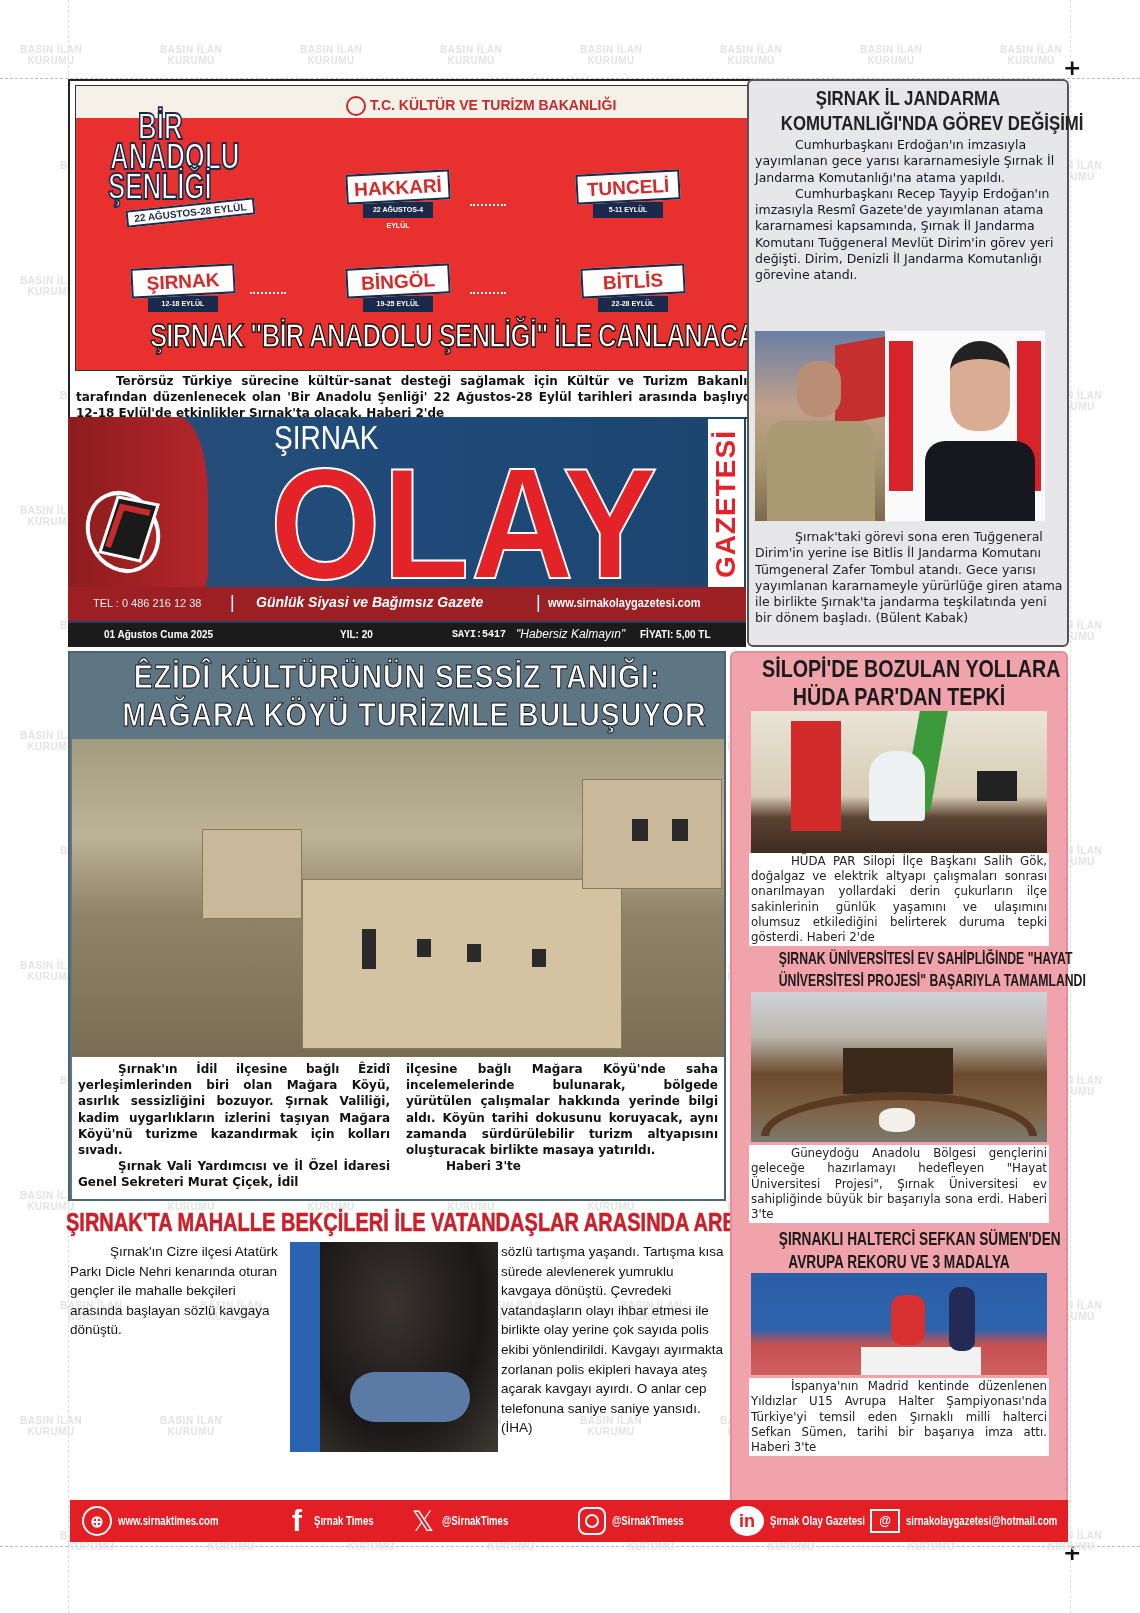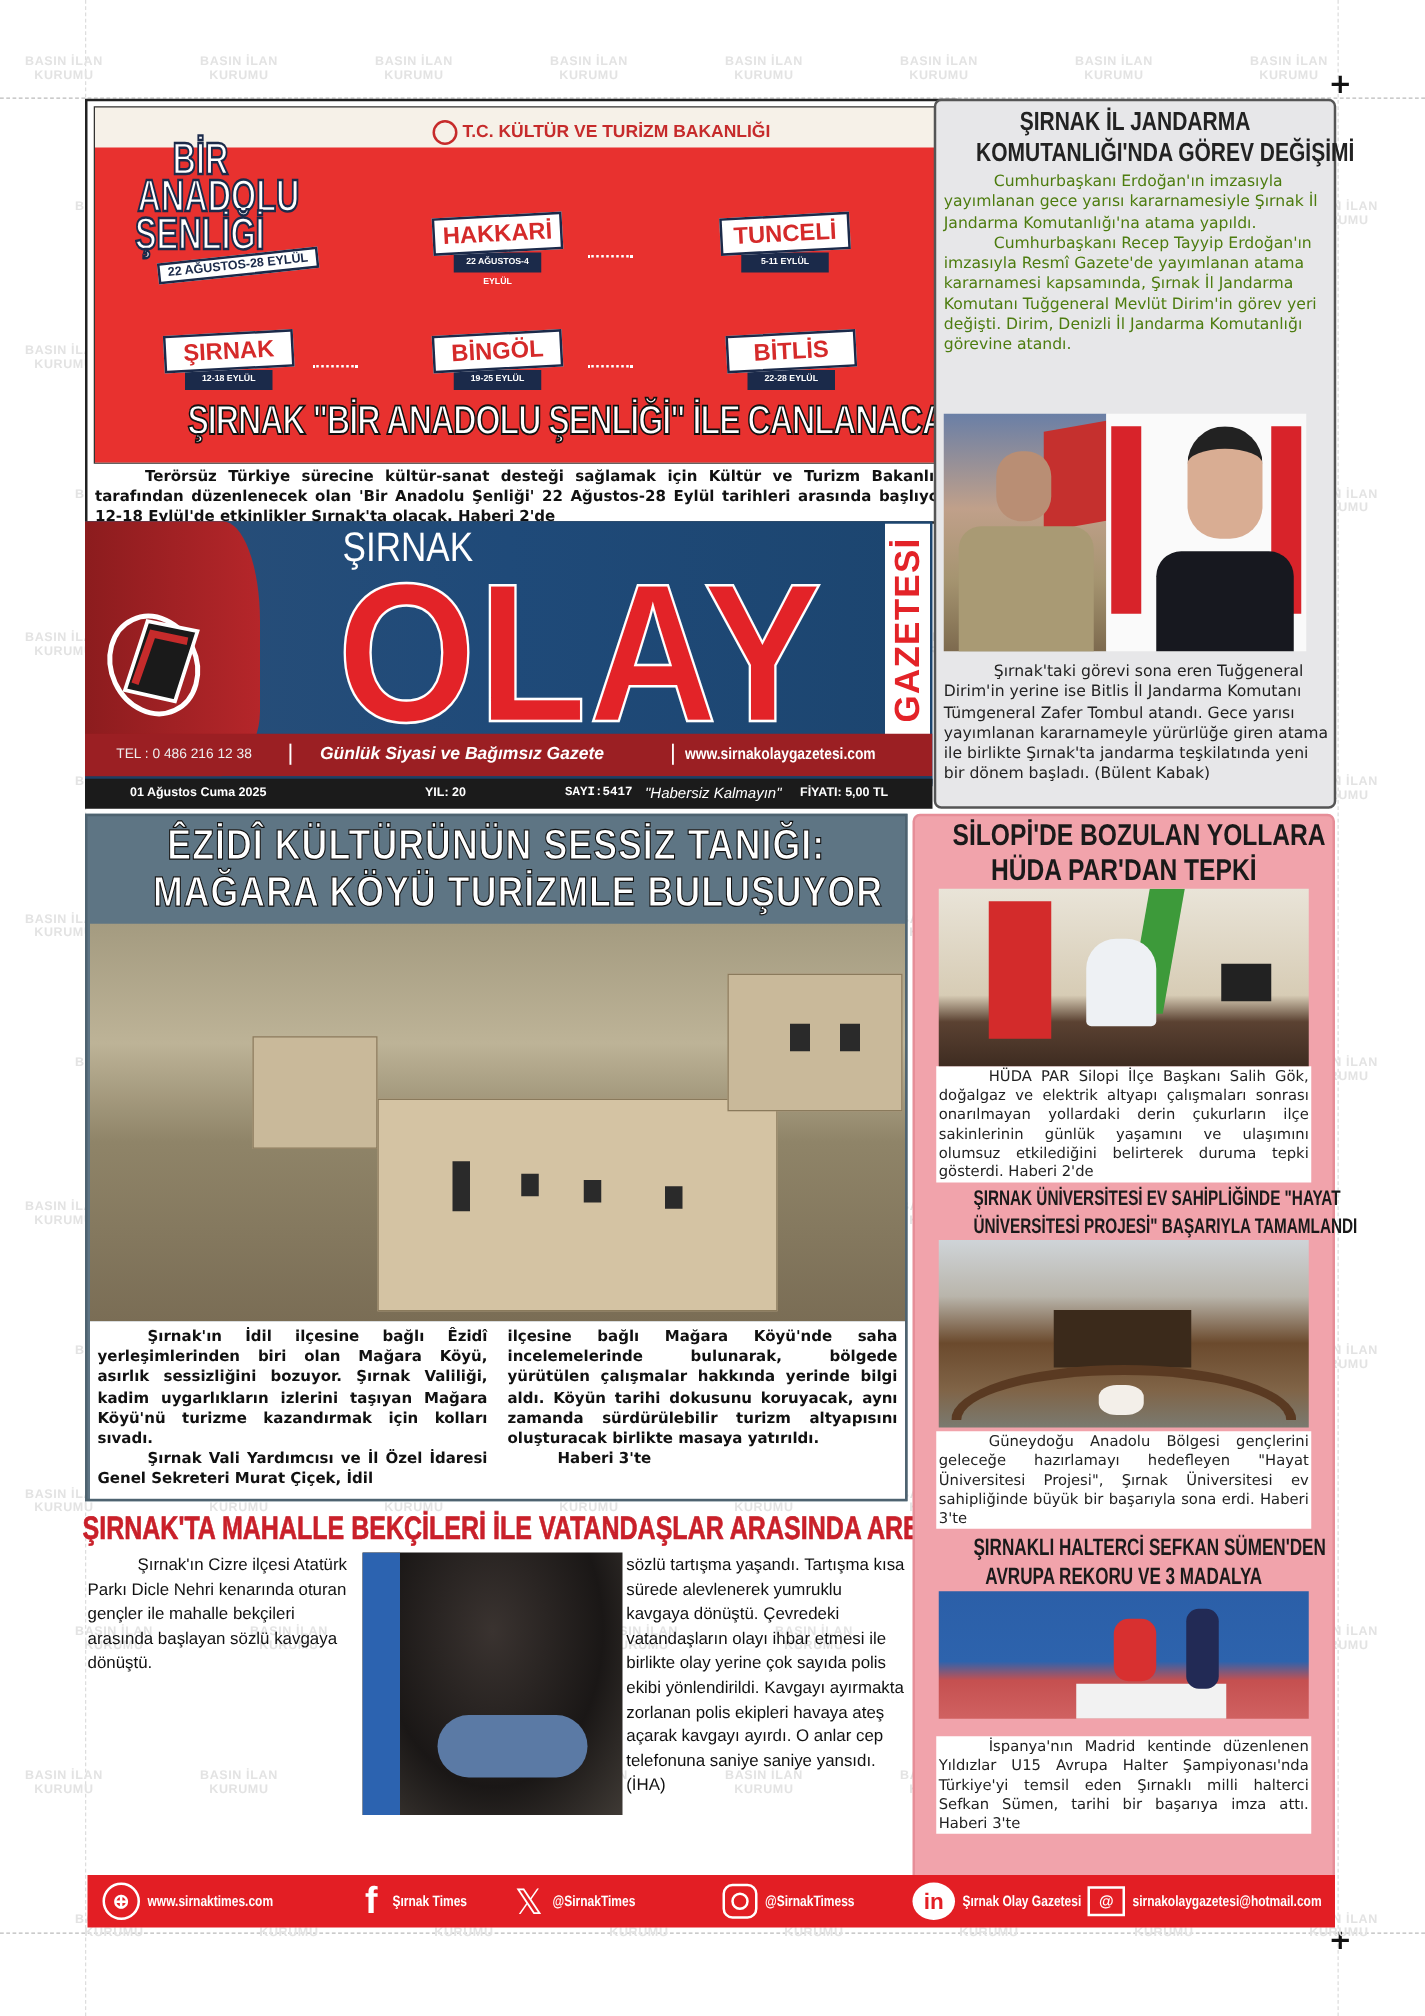--- a/index.html
+++ b/index.html
@@ -49,21 +49,21 @@
   .mast-bar .web { position: absolute; left: 480px; top: 8px; font-size: 13px; font-weight: bold; transform: scaleX(0.85); transform-origin: left; }
   .mast-stripe { position: absolute; left: 0; top: 204px; width: 678px; height: 6px; background: #1f3f63; }
 
   .datebar { position: absolute; left: 0; top: 544px; width: 678px; height: 24px; background: #1b1b1b; color: #fff; font-family: "Liberation Sans", sans-serif; font-size: 10px; font-weight: bold; }
   .datebar span { position: absolute; top: 6px; white-space: nowrap; }
   .datebar .motto { font-weight: normal; font-size: 12px; font-style: italic; top: 4px; }
 
   
   .jandarma { position: absolute; left: 679px; top: 0; width: 322px; height: 568px; border: 2px solid #555; border-radius: 6px; background: #e7e7e9; }
   .jandarma .title { text-align: center; margin-top: 4px; font-family: "Liberation Sans", sans-serif; font-weight: bold; font-size: 21px; line-height: 25px; color: #222; transform: scaleX(0.8); transform-origin: center; white-space: nowrap; }
-  .jandarma .text { padding: 2px 6px 0 6px; font-size: 12.5px; line-height: 16.3px; color: #4d7c0f; }
+  .jandarma .text { padding: 2px 6px 0 6px; font-size: 12.5px; line-height: 16.3px; color: #0f172a; }
   .jandarma .photos { position: absolute; left: 6px; top: 250px; width: 290px; height: 190px; display: flex; }
   .photo-officer1 { width: 130px; height: 190px; background: linear-gradient(180deg, #6a7fa6 0%, #c0a08a 40%, #a59470 70%, #7d6a4e 100%); position: relative; }
   .photo-officer2 { flex: 1; height: 190px; background: #fafafa; position: relative; }
   .photo-officer2 .flag { position: absolute; top: 10px; width: 24px; height: 150px; background: #d8232a; }
   .photo-officer2 .body { position: absolute; left: 40px; top: 110px; width: 110px; height: 80px; background: #17181f; border-radius: 20px 20px 0 0; }
   .photo-officer2 .head { position: absolute; left: 65px; top: 10px; width: 60px; height: 90px; background: #d9ad93; border-radius: 30px 30px 26px 26px; border-top: 18px solid #222; }
   .photo-officer1 .head { position: absolute; left: 42px; top: 30px; width: 44px; height: 56px; background: #b98e74; border-radius: 20px; }
   .photo-officer1 .body { position: absolute; left: 12px; top: 90px; width: 108px; height: 100px; background: #a99a74; border-radius: 18px 18px 0 0; }
   .photo-officer1 .flag { position: absolute; left: 80px; top: 10px; width: 50px; height: 80px; background: #c5302e; transform: skewY(-10deg); }
   .jandarma .text2 { position: absolute; left: 6px; top: 448px; width: 310px; font-size: 12.5px; line-height: 16.3px; color: #222; }
@@ -739,21 +739,21 @@
     <div>
       <div class="pink-title" style="font-size:19px;line-height:23px;margin-top:4px;transform:scaleX(0.72);">
         <div>ŞIRNAKLI HALTERCİ SEFKAN SÜMEN'DEN</div>
         <div>AVRUPA REKORU VE 3 MADALYA</div>
       </div>
       <div class="pink-photo photo-halter">
           <div class="podium"></div>
           <div class="p1"></div>
           <div class="p2"></div>
         </div>
-      <div class="pink-text" style="margin-top:14px;"><span class="indent"></span><span>İspanya'nın Madrid kentinde düzenlenen Yıldızlar U15 Avrupa Halter Şampiyonası'nda Türkiye'yi temsil eden Şırnaklı milli halterci Sefkan Sümen, tarihi bir başarıya imza attı. Haberi 3'te</span></div>
+      <div class="pink-text" style="margin-top:3px;"><span class="indent"></span><span>İspanya'nın Madrid kentinde düzenlenen Yıldızlar U15 Avrupa Halter Şampiyonası'nda Türkiye'yi temsil eden Şırnaklı milli halterci Sefkan Sümen, tarihi bir başarıya imza attı. Haberi 3'te</span></div>
     </div>
   </div>
 
   <div class="footer">
     <div class="item" style="left:12px;">
       <span class="ficon globe">⊕</span>
       <span class="lbl">www.sirnaktimes.com</span>
     </div>
     <div class="item" style="left:216px;">
       <span class="ficon fb">f</span>

